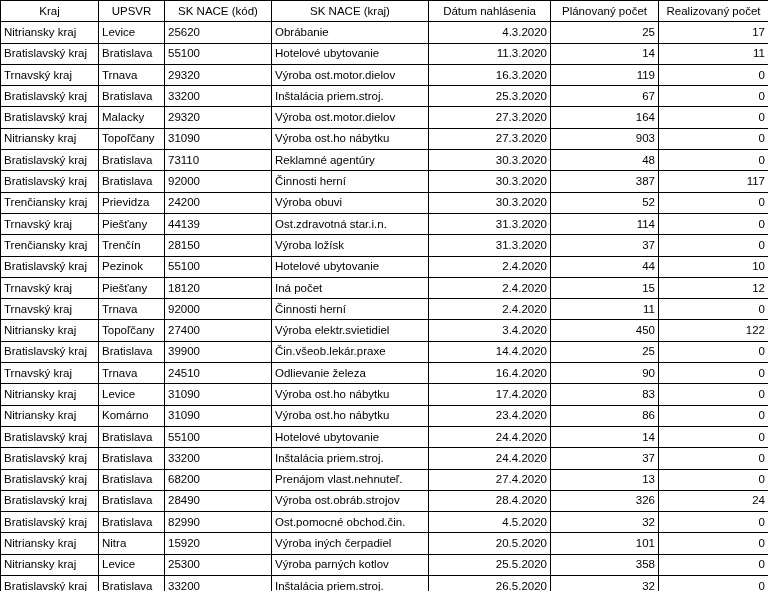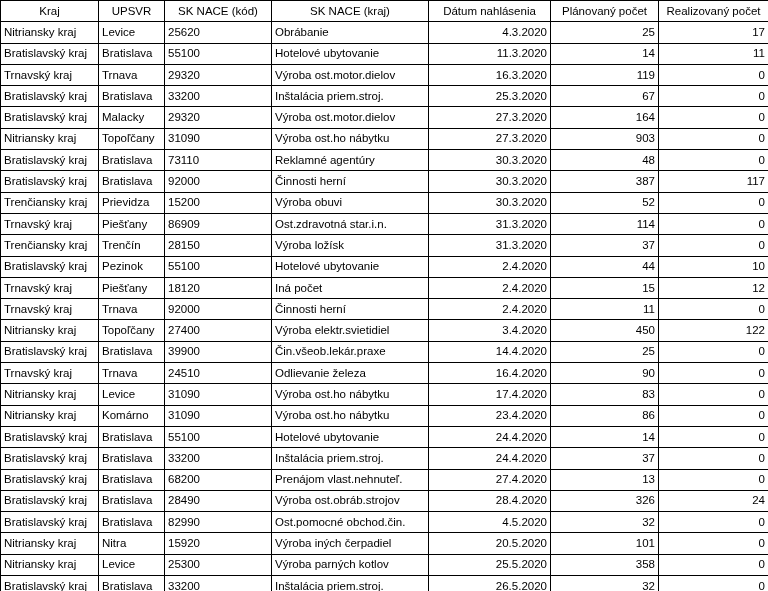--- a/index.html
+++ b/index.html
@@ -147,30 +147,30 @@
           <td class="lft">Bratislava</td>
           <td class="lft">92000</td>
           <td class="lft">Činnosti herní</td>
           <td class="num">30.3.2020</td>
           <td class="num">387</td>
           <td class="num">117</td>
         </tr>
         <tr>
           <td class="lft">Trenčiansky kraj</td>
           <td class="lft">Prievidza</td>
-          <td class="lft">15200</td>
+          <td class="lft">24200</td>
           <td class="lft">Výroba obuvi</td>
           <td class="num">30.3.2020</td>
           <td class="num">52</td>
           <td class="num">0</td>
         </tr>
         <tr>
           <td class="lft">Trnavský kraj</td>
           <td class="lft">Piešťany</td>
-          <td class="lft">86909</td>
+          <td class="lft">44139</td>
           <td class="lft">Ost.zdravotná star.i.n.</td>
           <td class="num">31.3.2020</td>
           <td class="num">114</td>
           <td class="num">0</td>
         </tr>
         <tr>
           <td class="lft">Trenčiansky kraj</td>
           <td class="lft">Trenčín</td>
           <td class="lft">28150</td>
           <td class="lft">Výroba ložísk</td>

